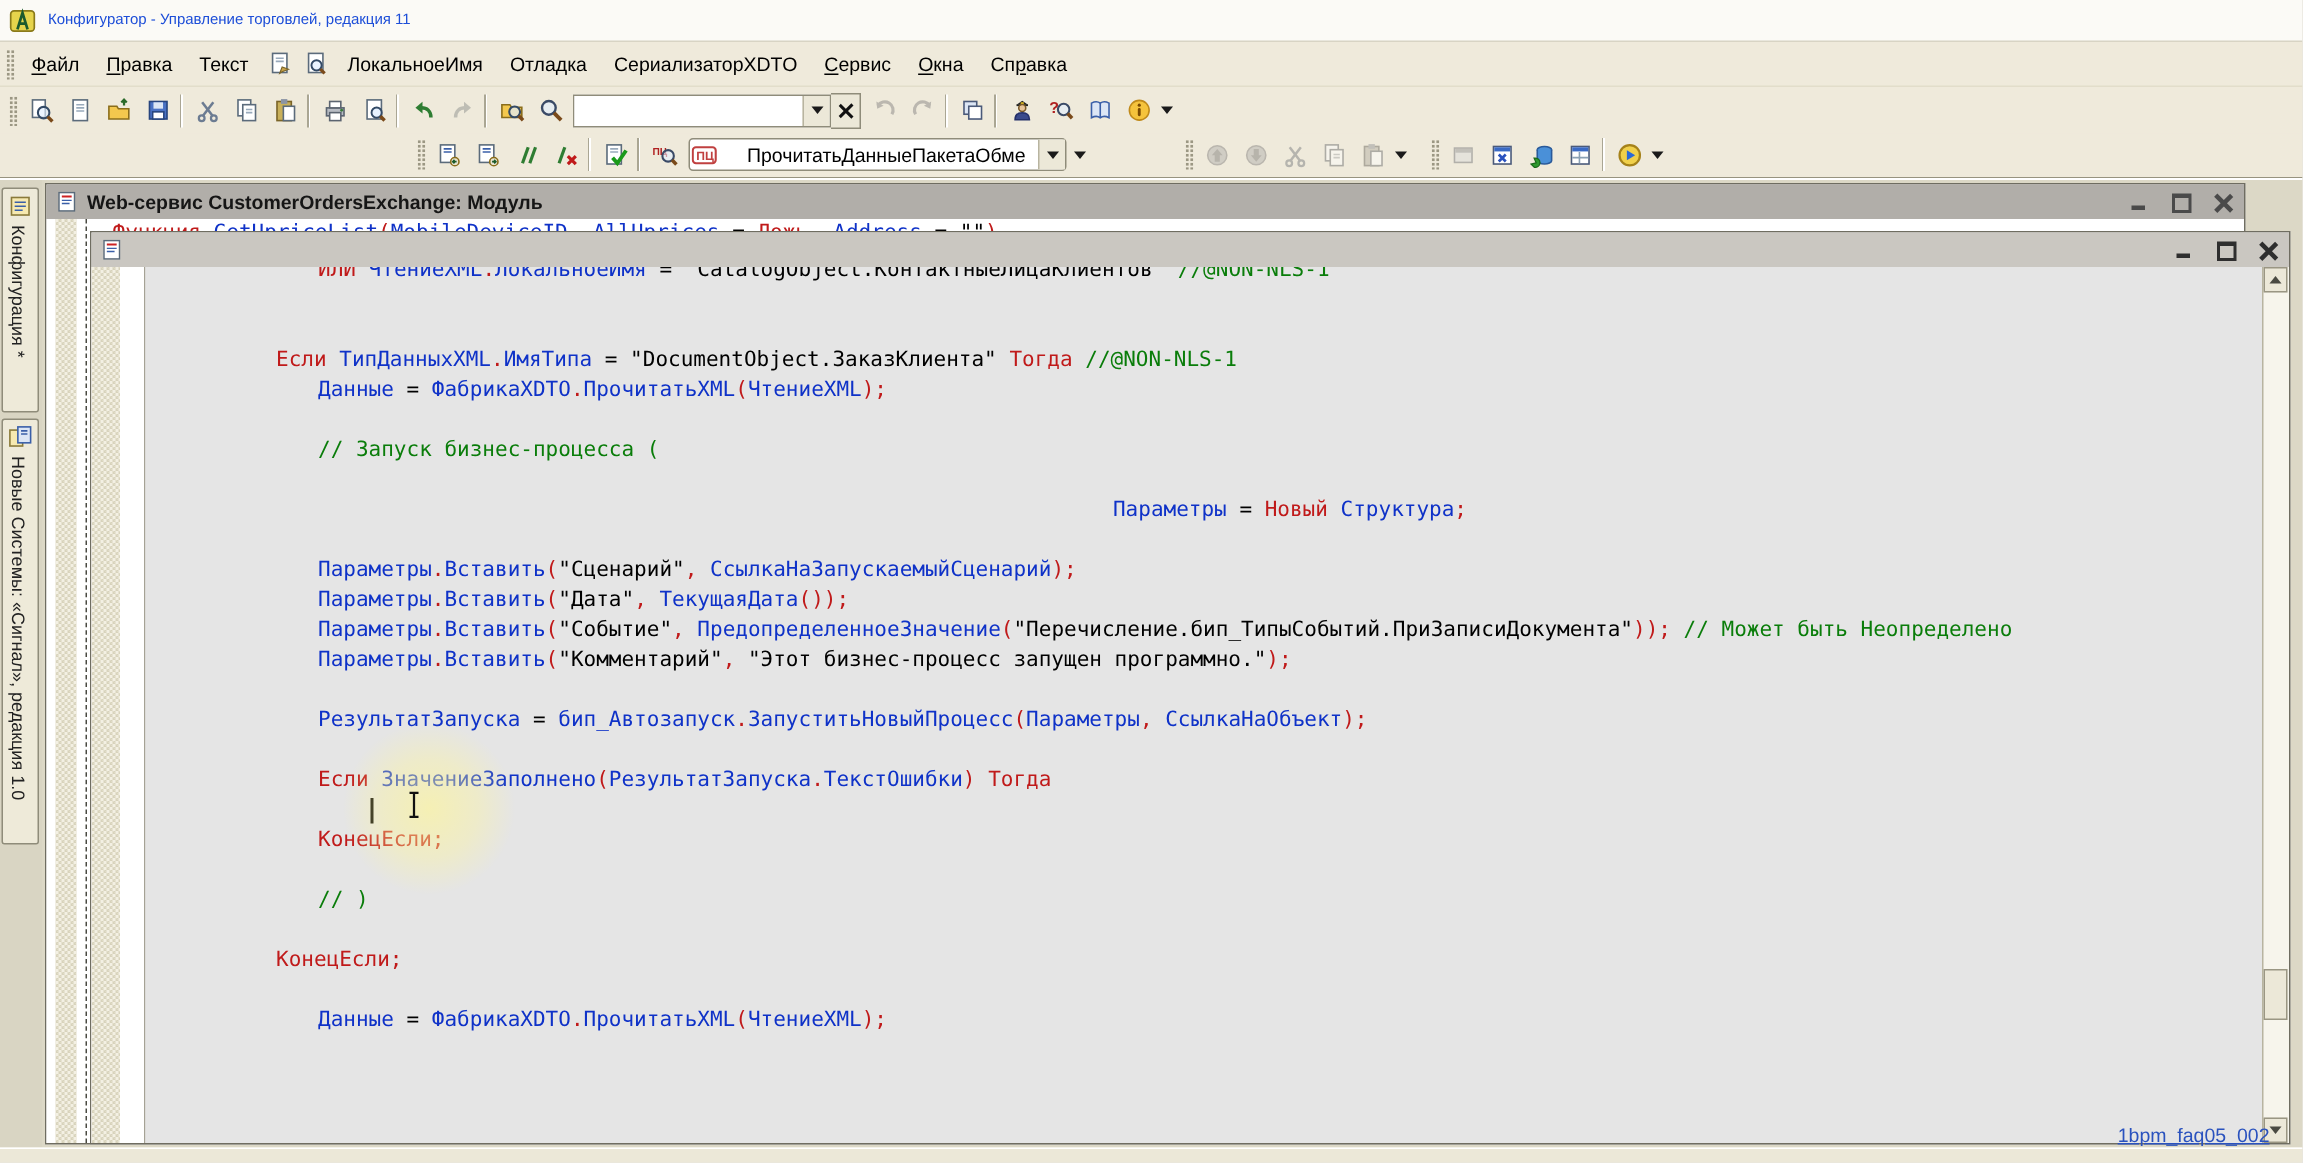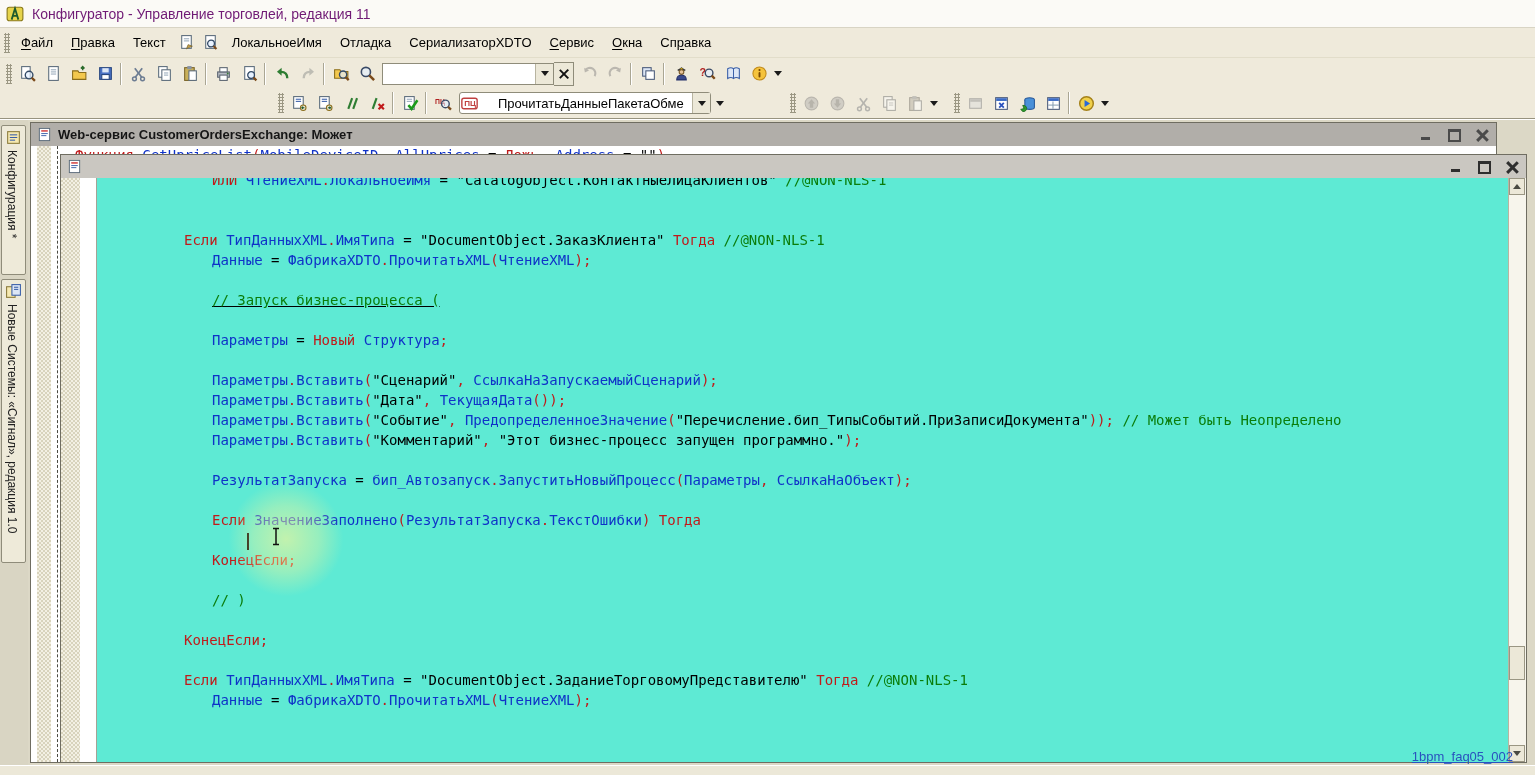--- a/index.html
+++ b/index.html
@@ -1,21 +1,21 @@
 <!DOCTYPE html>
 <html><head>
 <meta charset="utf-8">
 <style>
   html,body{margin:0;padding:0}
   body{width:1535px;height:775px;position:relative;overflow:hidden;
        background:#ece8d8;font-family:"Liberation Sans",sans-serif;font-size:13px;color:#000}
   
   .titlebar{position:absolute;left:0;top:0;width:1535px;height:28px;background:#fbfaf6;
             border-bottom:1px solid #d8d4c4;display:flex;align-items:center;gap:8px;padding-left:6px;box-sizing:border-box}
-  .apptitle{font-size:14px;color:#701a75}
+  .apptitle{font-size:10px;color:#1d4ed8}
   .menubar{position:absolute;left:0;top:28px;width:1535px;height:30px;background:#efeadb;
            display:flex;align-items:center;box-sizing:border-box;border-bottom:1px solid #e2ddca}
   .menuitem{padding:4px 9px;cursor:default;white-space:nowrap}
   .menuicon{width:24px;height:22px;display:inline-flex;align-items:center;justify-content:center}
   .tbrow{position:absolute;left:0;width:1535px;background:#efeadb;box-sizing:border-box}
   #tb-std{top:58px;height:31px;display:flex;align-items:center;padding-left:4px}
   .tb3row{top:89px;height:28px}
   .tbgroup{position:absolute;top:0;height:28px;display:flex;align-items:center}
   .rowdivider{position:absolute;left:0;top:117px;width:1535px;height:3px;
               background:linear-gradient(#efeadb 0 1px,#97937f 1px 2px,#ffffff 2px 3px)}
@@ -53,21 +53,21 @@
   .gly-max{position:absolute;left:2px;top:1px;width:9px;height:8px;border:2px solid #2e2e2e;border-top-width:3px}
   .gly-x{position:absolute;left:7px;top:0;width:2.8px;height:15px;background:#2e2e2e;transform:rotate(45deg)}
   .gly-x2{position:absolute;left:7px;top:0;width:2.8px;height:15px;background:#2e2e2e;transform:rotate(-45deg)}
   .hatch{background-color:#f3f0e3;background-image:
      linear-gradient(45deg,#d8d3bc 25%,transparent 25%,transparent 75%,#d8d3bc 75%),
      linear-gradient(45deg,#d8d3bc 25%,transparent 25%,transparent 75%,#d8d3bc 75%);
      background-size:4px 4px;background-position:0 0,2px 2px}
   .wincontent{position:absolute;left:0;top:23px;right:0;bottom:0;display:flex;overflow:hidden;background:#fff}
   .gutter{width:19px;flex:none}
   .outline{width:16px;flex:none;background:#fff;border-right:1px solid #a5a295}
-  .codearea{flex:1;position:relative;overflow:hidden;background:#5eead4;
+  .codearea{flex:1;position:relative;overflow:hidden;background:#e5e5e5;
             font-family:"DejaVu Sans Mono","Liberation Mono",monospace;font-size:14px}
   .codelines{margin-top:-8px}
   .cl{height:20px;line-height:20px;white-space:pre}
   .kw,.d{color:#c01a1a}.id{color:#0f32c8}.com{color:#0a7d0a}.str,.op,.p{color:#000}
   .caret{display:inline-block;width:2px;height:17px;background:#000;vertical-align:middle}
   .glow{position:absolute;width:116px;height:116px;border-radius:50%;pointer-events:none;
         background:radial-gradient(circle,rgba(255,246,150,.62) 0%,rgba(255,246,150,.35) 40%,rgba(255,246,150,0) 70%)}
   
   .vscroll{width:17px;flex:none;background:#f7f5ec;border-left:1px solid #b8b4a0;position:relative}
   .sbtn{position:absolute;left:0;width:16px;height:17px;background:#ece8d8;border:1px solid #9a9683;box-sizing:border-box;
@@ -543,21 +543,21 @@
       <div class="mdiwin" style="left:2px;top:2px;width:1467px;height:641px">
         <div class="wtitle back">
           <span style="width:15px;height:15px;flex:none">
             <svg width="15" height="15" viewBox="0 0 16 16">
                 <rect x="2.5" y="1.5" width="11" height="13" fill="#fff" stroke="#5a6a7a"></rect>
                 <line x1="4.5" y1="4.2" x2="11.5" y2="4.2" stroke="#c22" stroke-width="1.4"></line>
                 <line x1="4.5" y1="7" x2="11.5" y2="7" stroke="#3a5fa8"></line>
                 <line x1="4.5" y1="9.2" x2="10" y2="9.2" stroke="#3a5fa8"></line>
               </svg>
           </span>
-          <span>Web-сервис CustomerOrdersExchange: Может</span>
+          <span>Web-сервис CustomerOrdersExchange: Модуль</span>
           <span class="wbtns">
             <span class="wbtn">
                 <span class="gly-min" style="background:#4a4a4a"></span>
               </span>
             <span class="wbtn">
                 <span class="gly-max" style="border-color:#4a4a4a"></span>
               </span>
             <span class="wbtn">
                 <span class="gly-x" style="background:#4a4a4a"></span>
                 <span class="gly-x2" style="background:#4a4a4a"></span>
@@ -599,40 +599,39 @@
           <div class="outline"></div>
           <div class="codearea" id="codearea">
             <div class="glow" style="left:131px;top:303px"></div>
             <div class="codelines" id="codelines">
                 <div class="cl" style="padding-left: 115px;"><span class="kw">ИЛИ</span><span class="p"> </span><span class="id">ЧтениеXML</span><span class="d">.</span><span class="id">ЛокальноеИмя</span><span class="op"> = </span><span class="str">"CatalogObject.КонтактныеЛицаКлиентов"</span><span class="com"> //@NON-NLS-1</span></div>
                 <div class="cl" style="padding-left: 3px;"></div>
                 <div class="cl" style="padding-left: 3px;"></div>
                 <div class="cl" style="padding-left: 87px;"><span class="kw">Если</span><span class="p"> </span><span class="id">ТипДанныхXML</span><span class="d">.</span><span class="id">ИмяТипа</span><span class="op"> = </span><span class="str">"DocumentObject.ЗаказКлиента"</span><span class="p"> </span><span class="kw">Тогда</span><span class="com"> //@NON-NLS-1</span></div>
                 <div class="cl" style="padding-left: 115px;"><span class="id">Данные</span><span class="op"> = </span><span class="id">ФабрикаXDTO</span><span class="d">.</span><span class="id">ПрочитатьXML</span><span class="d">(</span><span class="id">ЧтениеXML</span><span class="d">);</span></div>
                 <div class="cl" style="padding-left: 3px;"></div>
-                <div class="cl" style="padding-left: 115px; text-decoration: underline;"><span class="com">// Запуск бизнес-процесса (</span></div>
-                <div class="cl" style="padding-left: 3px;"></div>
-                <div class="cl" style="padding-left: 115px;"><span class="id">Параметры</span><span class="op"> = </span><span class="kw">Новый</span><span class="p"> </span><span class="id">Структура</span><span class="d">;</span></div>
+                <div class="cl" style="padding-left: 115px;"><span class="com">// Запуск бизнес-процесса (</span></div>
+                <div class="cl" style="padding-left: 3px;"></div>
+                <div class="cl" style="padding-left: 115px; text-align: center;"><span class="id">Параметры</span><span class="op"> = </span><span class="kw">Новый</span><span class="p"> </span><span class="id">Структура</span><span class="d">;</span></div>
                 <div class="cl" style="padding-left: 3px;"></div>
                 <div class="cl" style="padding-left: 115px;"><span class="id">Параметры</span><span class="d">.</span><span class="id">Вставить</span><span class="d">(</span><span class="str">"Сценарий"</span><span class="d">,</span><span class="p"> </span><span class="id">СсылкаНаЗапускаемыйСценарий</span><span class="d">);</span></div>
                 <div class="cl" style="padding-left: 115px;"><span class="id">Параметры</span><span class="d">.</span><span class="id">Вставить</span><span class="d">(</span><span class="str">"Дата"</span><span class="d">,</span><span class="p"> </span><span class="id">ТекущаяДата</span><span class="d">());</span></div>
                 <div class="cl" style="padding-left: 115px;"><span class="id">Параметры</span><span class="d">.</span><span class="id">Вставить</span><span class="d">(</span><span class="str">"Событие"</span><span class="d">,</span><span class="p"> </span><span class="id">ПредопределенноеЗначение</span><span class="d">(</span><span class="str">"Перечисление.бип_ТипыСобытий.ПриЗаписиДокумента"</span><span class="d">));</span><span class="com"> // Может быть Неопределено</span></div>
                 <div class="cl" style="padding-left: 115px;"><span class="id">Параметры</span><span class="d">.</span><span class="id">Вставить</span><span class="d">(</span><span class="str">"Комментарий"</span><span class="d">,</span><span class="p"> </span><span class="str">"Этот бизнес-процесс запущен программно."</span><span class="d">);</span></div>
                 <div class="cl" style="padding-left: 3px;"></div>
                 <div class="cl" style="padding-left: 115px;"><span class="id">РезультатЗапуска</span><span class="op"> = </span><span class="id">бип_Автозапуск</span><span class="d">.</span><span class="id">ЗапуститьНовыйПроцесс</span><span class="d">(</span><span class="id">Параметры</span><span class="d">,</span><span class="p"> </span><span class="id">СсылкаНаОбъект</span><span class="d">);</span></div>
                 <div class="cl" style="padding-left: 3px;"></div>
                 <div class="cl" style="padding-left: 115px;"><span class="kw">Если</span><span class="p"> </span><span class="id">ЗначениеЗаполнено</span><span class="d">(</span><span class="id">РезультатЗапуска</span><span class="d">.</span><span class="id">ТекстОшибки</span><span class="d">)</span><span class="p"> </span><span class="kw">Тогда</span></div>
                 <div class="cl" style="padding-left: 150px;"><span class="caret"></span></div>
                 <div class="cl" style="padding-left: 115px;"><span class="kw">КонецЕсли</span><span class="d">;</span></div>
                 <div class="cl" style="padding-left: 3px;"></div>
                 <div class="cl" style="padding-left: 115px;"><span class="com">// )</span></div>
                 <div class="cl" style="padding-left: 3px;"></div>
                 <div class="cl" style="padding-left: 87px;"><span class="kw">КонецЕсли</span><span class="d">;</span></div>
                 <div class="cl" style="padding-left: 3px;"></div>
-                <div class="cl" style="padding-left: 87px;"><span class="kw">Если</span><span class="p"> </span><span class="id">ТипДанныхXML</span><span class="d">.</span><span class="id">ИмяТипа</span><span class="op"> = </span><span class="str">"DocumentObject.ЗаданиеТорговомуПредставителю"</span><span class="p"> </span><span class="kw">Тогда</span><span class="com"> //@NON-NLS-1</span></div>
                 <div class="cl" style="padding-left: 115px;"><span class="id">Данные</span><span class="op"> = </span><span class="id">ФабрикаXDTO</span><span class="d">.</span><span class="id">ПрочитатьXML</span><span class="d">(</span><span class="id">ЧтениеXML</span><span class="d">);</span></div>
               </div>
             <span class="ibeam" style="left:174px;top:349px">
               <svg width="10" height="19" viewBox="0 0 10 19">
                   <path d="M2 1.5h6M2 17.5h6M5 1.5v16" stroke="#111" stroke-width="1.5" fill="none"></path>
                 </svg>
             </span>
           </div>
           <div class="vscroll">
             <div class="sbtn" style="top:0">

